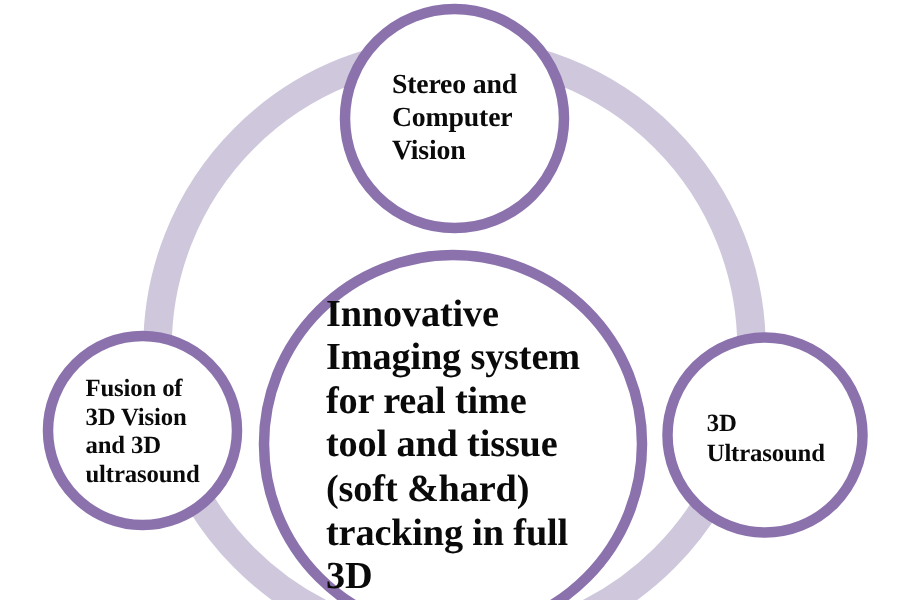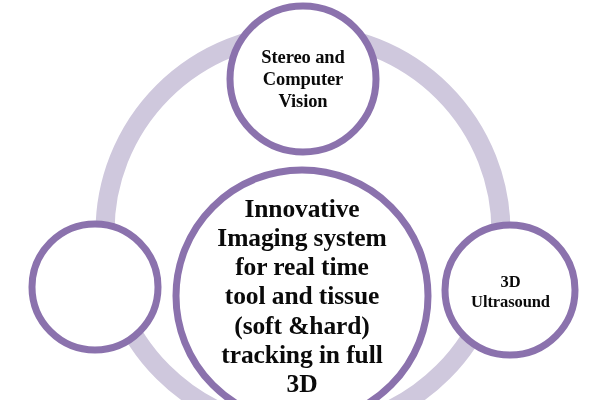--- a/index.html
+++ b/index.html
@@ -20,21 +20,21 @@
     left: 0;
     top: 0;
     width: 600px;
     height: 400px;
   }
   .node-label {
     position: absolute;
     display: flex;
     align-items: center;
     justify-content: center;
-    text-align: center;
+    text-align: left;
     font-weight: bold;
     color: #0a0a0a;
     line-height: 1.12;
     white-space: pre-line;
     letter-spacing: -0.1px;
     pointer-events: none;
   }
   #label-center {
     left: 186px;
     top: 180px;
@@ -91,17 +91,21 @@
 for real time
 tool and tissue
 (soft &amp;hard)
 tracking in full
 3D</div>
 
   <div class="node-label" id="label-top" style="color: rgb(10, 10, 10);">Stereo and
 Computer
 Vision</div>
 
+  <div class="node-label" id="label-left" style="color: rgb(10, 10, 10);">Fusion of
+3D Vision
+and 3D
+ultrasound</div>
 
   <div class="node-label" id="label-right" style="color: rgb(10, 10, 10);">3D
 Ultrasound</div>
 
 </div>
 
 </body></html>

